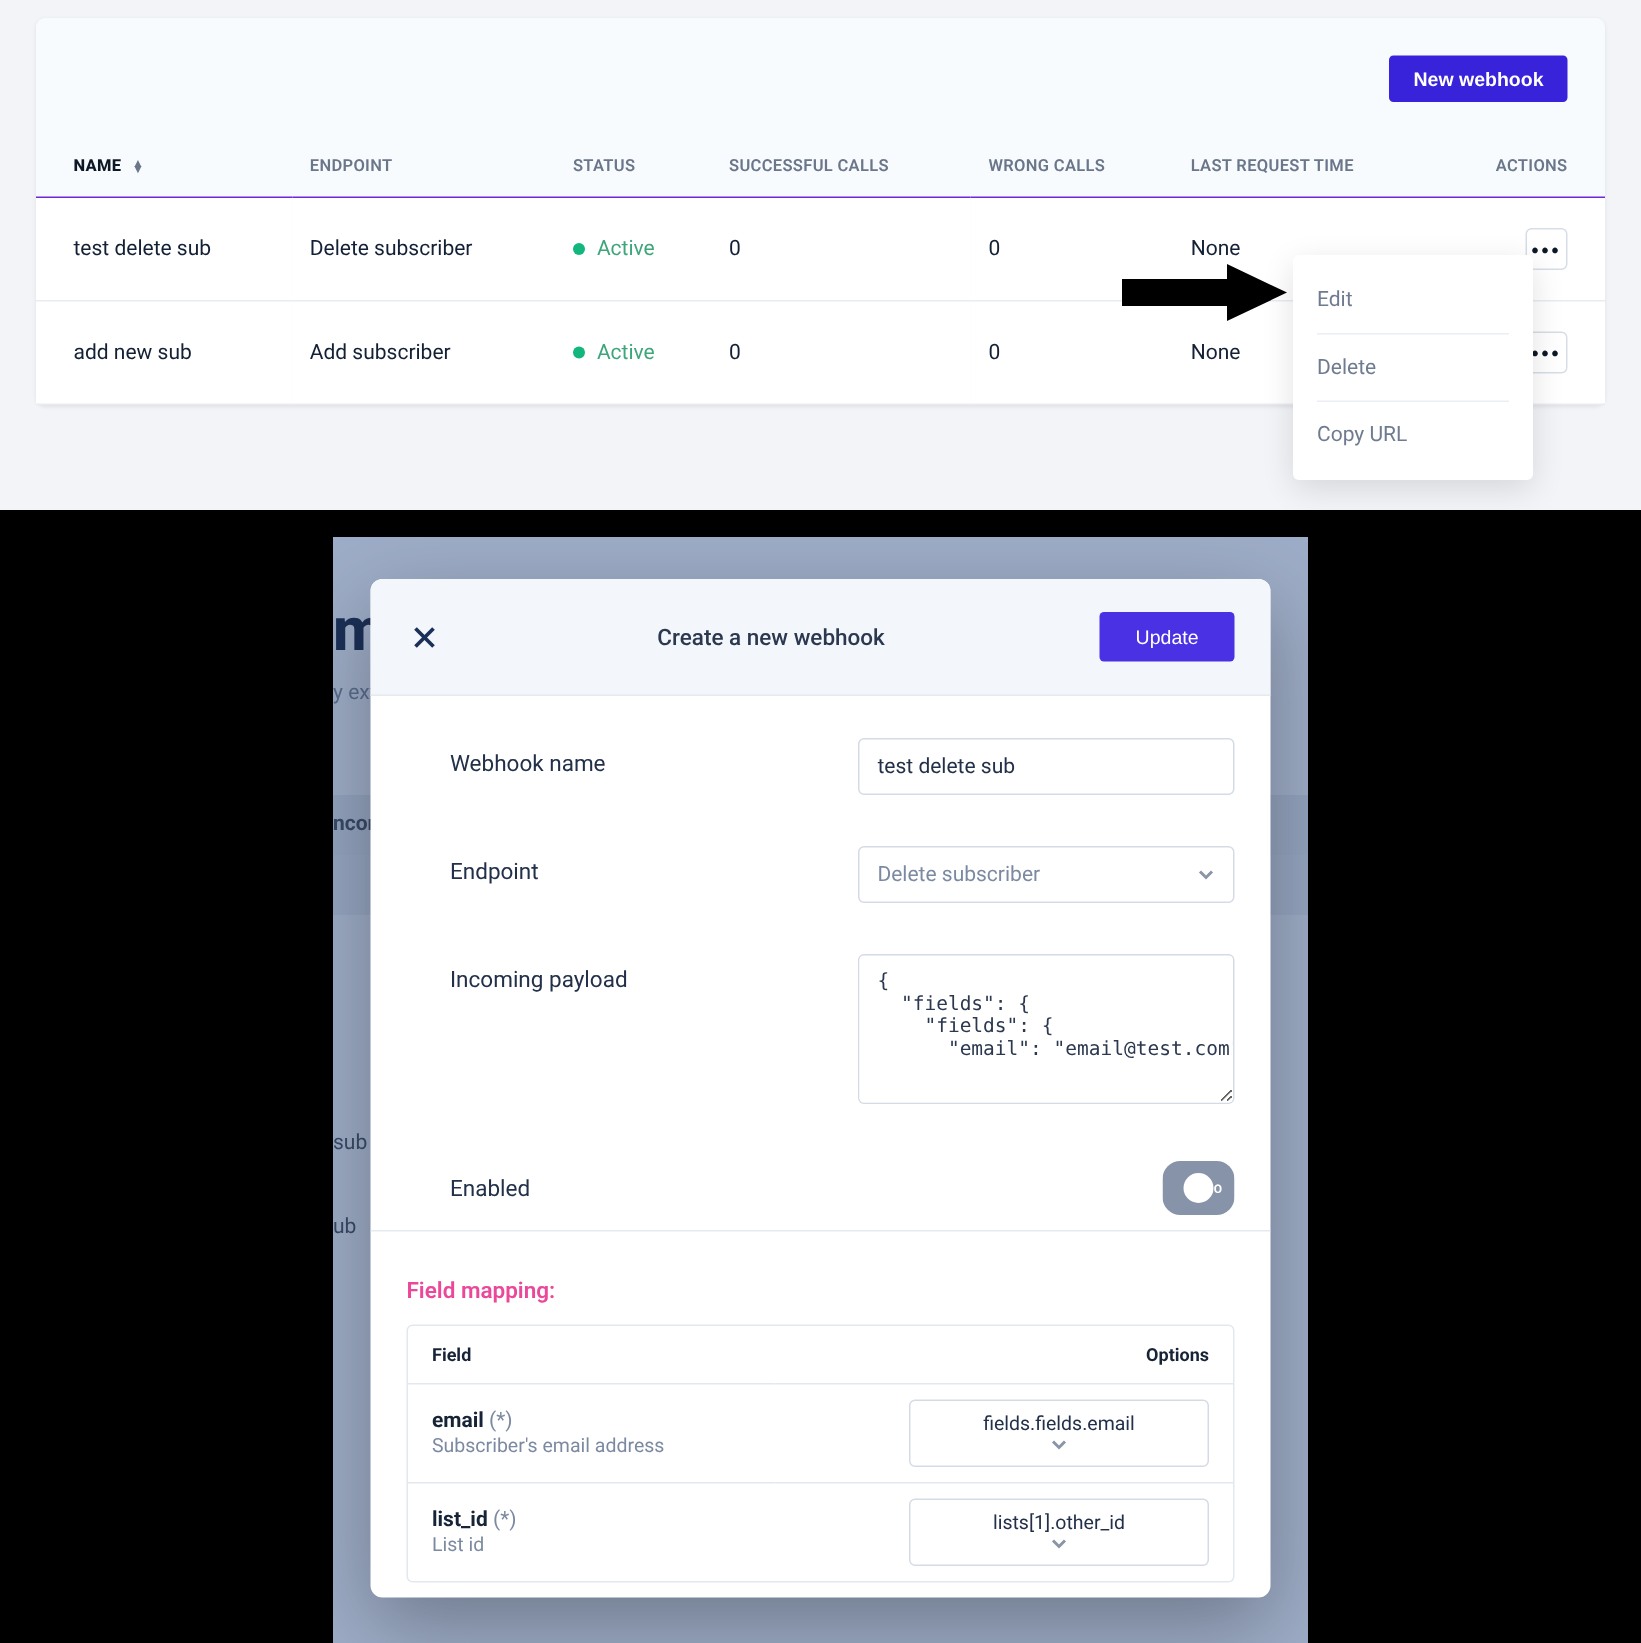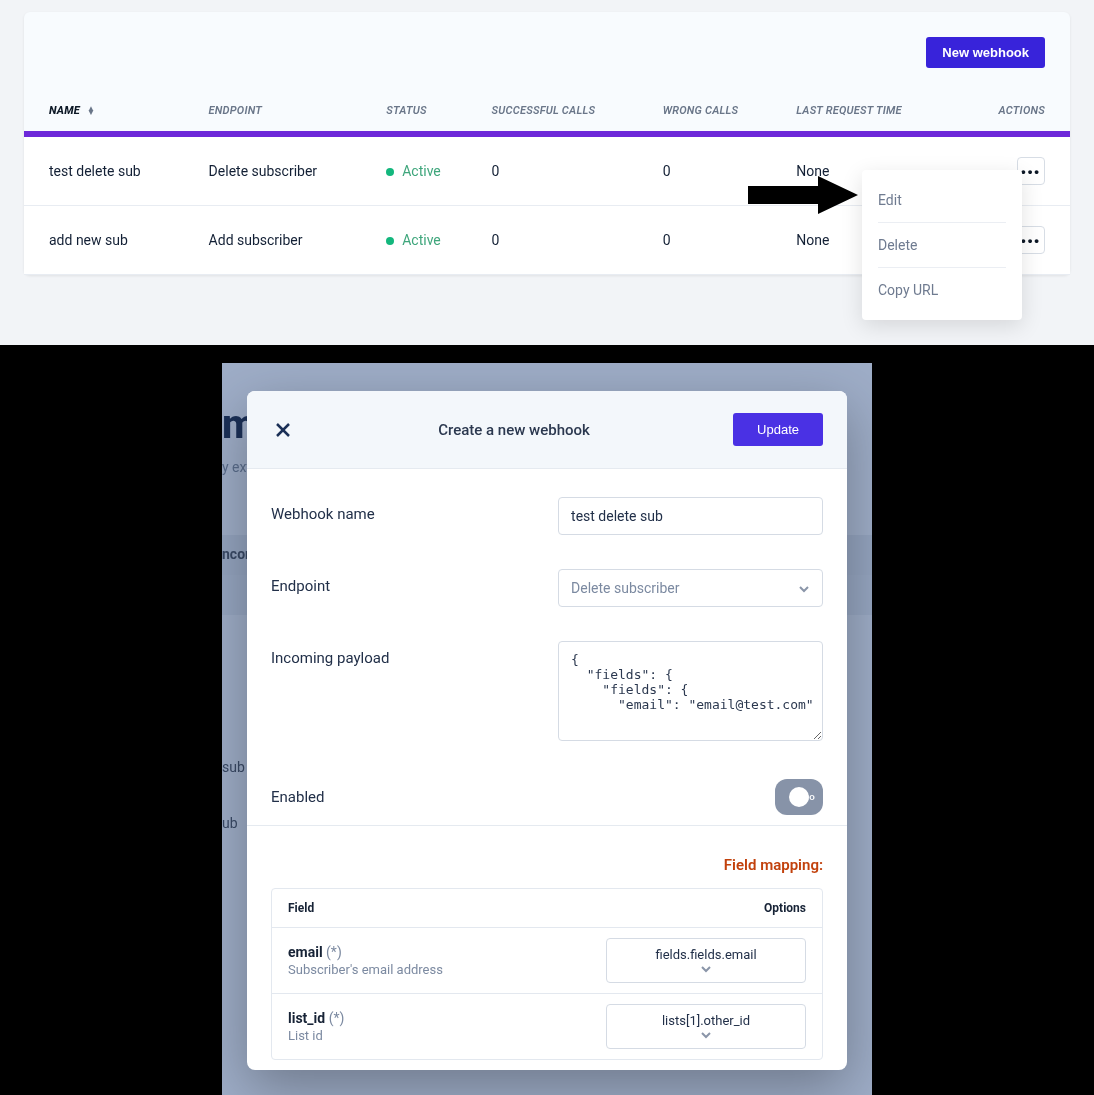--- a/index.html
+++ b/index.html
@@ -16,22 +16,21 @@
     }
     .list-head { display: flex; justify-content: flex-end; padding: 25px 25px 22px; }
     .btn-primary {
       background: #3823da; color: #fff; border: none; border-radius: 3px;
       font-weight: 700; font-size: 13px; padding: 8px 16px; cursor: pointer;
     }
     .tbl { width: 100%; border-collapse: collapse; }
     .tbl th {
       text-align: left; font-size: 11px; font-weight: 600; color: #6a7689;
       letter-spacing: .02em; padding: 14px 12px; text-transform: uppercase;
-      border-bottom: 6px solid #6d28d9;
-      font-style: italic;
+      border-bottom: 1px solid #6d28d9;
     }
     .tbl th:first-child, .tbl td:first-child { padding-left: 25px; }
     .tbl th:last-child, .tbl td:last-child { padding-right: 25px; text-align: right; }
     .tbl th.name-col { color: #0d1826; font-weight: 800; }
     .sort-icon { display: inline-flex; flex-direction: column; margin-left: 4px; vertical-align: middle; line-height: 4px; font-size: 8px; color: #6a7689; }
     .tbl tbody tr { background: #fff; }
     .tbl td {
       padding: 20px 12px; font-size: 14px; border-bottom: 1px solid #e8ecf2; color: #132035;
     }
     .muted { color: #7e8aa0; }
@@ -84,21 +83,21 @@
     }
     .close-x { width:24px; height:24px; display:inline-flex; align-items:center; justify-content:center; cursor:pointer; }
     .close-x svg { stroke:#1b3057; stroke-width:2.5; }
     .modal-title { flex:1; text-align:center; font-size:15px; color:#2b384f; font-weight:500; }
     .btn-update {
       background:#4a31e4; color:#fff; border:none; border-radius:3px;
       font-size:13px; padding:9px 24px; cursor:pointer;
     }
 
     .modal-body { padding: 28px 24px 10px; }
-    .field-row { display:flex; align-items:flex-start; justify-content:space-between; margin-bottom: 34px; }
+    .field-row { display:flex; align-items:flex-start; justify-content:space-between; margin-bottom: 34px; margin-left: 29px; }
     .field-label { font-size:15px; color:#223049; flex: 0 0 45%; padding-top:8px; }
     .field-ctrl { flex: 0 0 48%; }
     .input, .select, .textarea {
       width:100%; border:1px solid #d5dbe4; border-radius:4px; padding:10px 12px;
       font-size:14px; color:#223049; font-family:inherit;
     }
     .select { background:#fff; display:flex; justify-content:space-between; align-items:center; cursor:pointer; }
     .select .sel-val { color:#7c8aa1; }
     .chev { width:12px; height:12px; }
     .chev svg { stroke:#8a95a8; stroke-width:2; fill:none; }
@@ -108,21 +107,21 @@
     }
 
     .toggle {
       width:48px; height:36px; border-radius:12px; background:#8793a8;
       display:inline-flex; align-items:center; padding:2px; cursor:pointer;
       justify-content:center; position:relative;
     }
     .toggle .knob { width:20px; height:20px; border-radius:50%; background:#fff; }
     .toggle .tgl-label { position:absolute; right:8px; font-size:8px; font-weight:700; color:#fff; letter-spacing:.04em; }
 
-    .section-title { font-size:15px; color:#c2410c; font-weight:600; margin: 30px 0 14px; text-align: right; }
+    .section-title { font-size:15px; color:#ec4899; font-weight:600; margin: 30px 0 14px; }
 
     .map-tbl { width:100%; border:1px solid #e3e8ef; border-radius:4px; border-collapse:separate; border-spacing:0; }
     .map-tbl th { text-align:left; font-size:12px; font-weight:700; padding:12px 16px; border-bottom:1px solid #e3e8ef; }
     .map-tbl th:last-child { text-align:right; }
     .map-tbl td { padding:10px 16px; border-bottom:1px solid #e3e8ef; font-size:14px; vertical-align:middle; }
     .map-tbl tr:last-child td { border-bottom:none; }
     .fld-name { font-weight:700; }
     .fld-star { color:#7c8aa1; font-weight:400; }
     .fld-desc { color:#7c8aa1; font-size:13px; display:block; margin-top:2px; }
     .opt-select {

